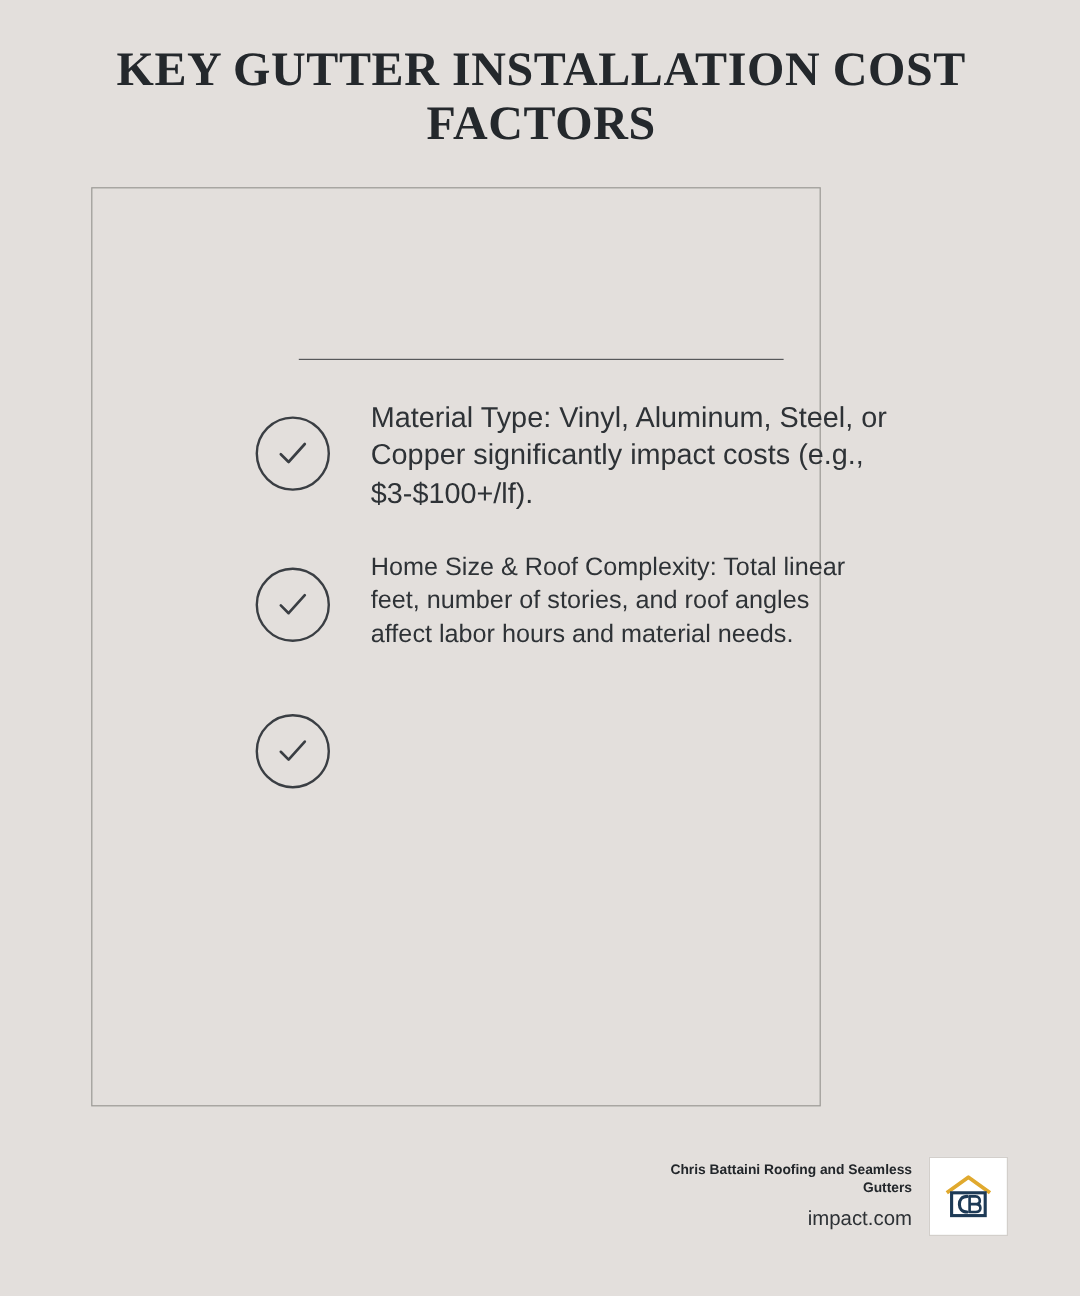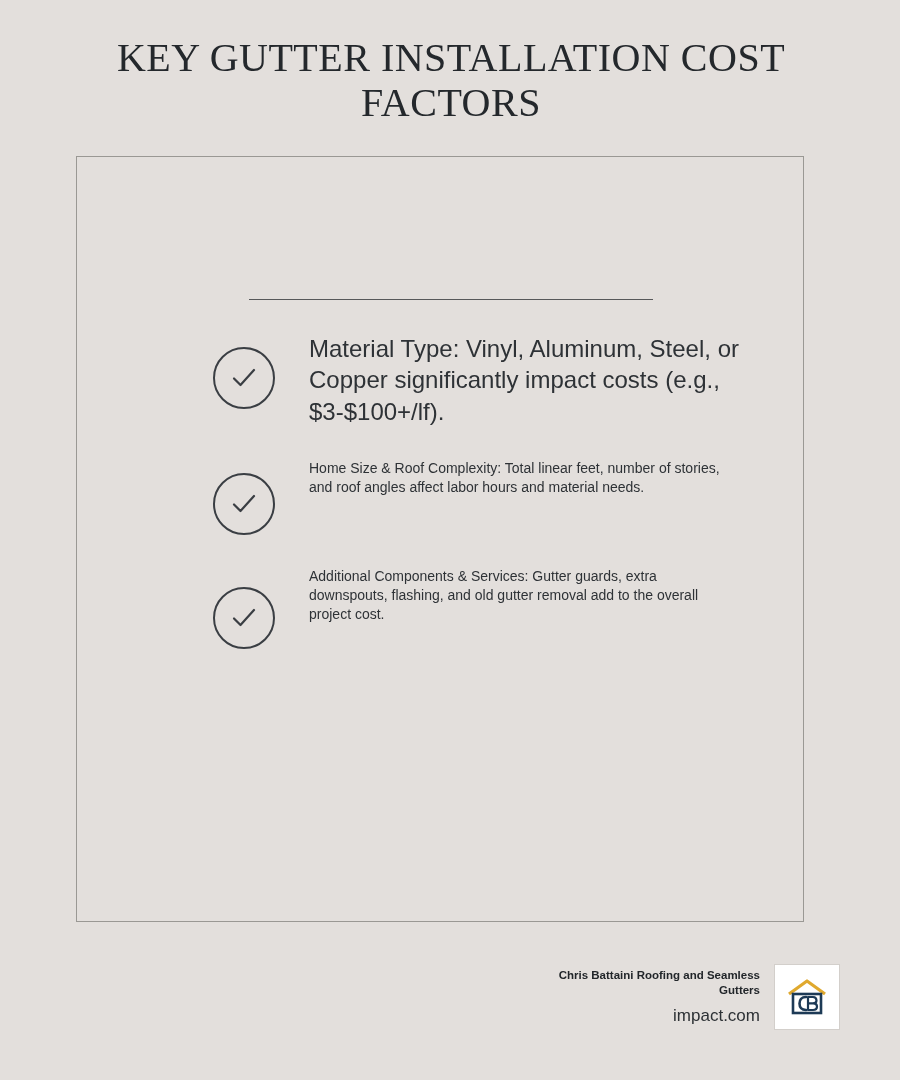--- a/index.html
+++ b/index.html
@@ -21,27 +21,27 @@
     box-sizing: border-box;
   }
   .title {
     font-family: "Liberation Serif", serif;
     font-size: 40px;
     letter-spacing: 0.5px;
     line-height: 1.12;
     text-align: center;
     color: #24282c;
     padding: 36px 88px 0 90px;
-    font-weight: 400;
+    font-weight: 700;
   }
   .card {
     position: absolute;
     left: 76px;
     top: 156px;
-    width: 728px;
+    width: 608px;
     height: 766px;
     border: 1px solid #9a9894;
     box-sizing: border-box;
   }
   .divider {
     position: absolute;
     left: 172px;
     top: 142px;
     width: 404px;
     height: 1px;
@@ -68,21 +68,21 @@
     border: 2px solid #3a3e43;
     display: flex;
     align-items: center;
     justify-content: center;
     margin-right: 34px;
   }
   .check svg {
     display: block;
   }
   .item-text {
-    font-size: 14px;
+    font-size: 21px;
     line-height: 1.33;
     color: #2e3236;
     max-width: 420px;
   }
   .item.first .check {
     margin-top: 14px;
   }
   .item.first .item-text {
     font-size: 24px;
     line-height: 1.31;
@@ -164,21 +164,20 @@
         <span class="item-text">Home Size &amp; Roof Complexity: Total linear feet, number of stories, and roof angles affect labor hours and material needs.</span>
       </div>
 
 
       <div class="item fourth">
         <span class="check">
           <svg width="32" height="32" viewBox="0 0 32 32">
             <path d="M6 16.5 L12.5 23 L26 8" fill="none" stroke="#3a3e43" stroke-width="2.2" stroke-linecap="round" stroke-linejoin="round"></path>
           </svg>
         </span>
-        <span class="item-text">Additional Components &amp; Services: Gutter guards, extra downspouts, flashing, and old gutter removal add to the overall project cost.</span>
       </div>
 
     </div>
   </div>
 
   <div class="footer">
     <div class="footer-text">
       <div class="brand">Chris Battaini Roofing and Seamless Gutters</div>
       <div class="site">impact.com</div>
     </div>

